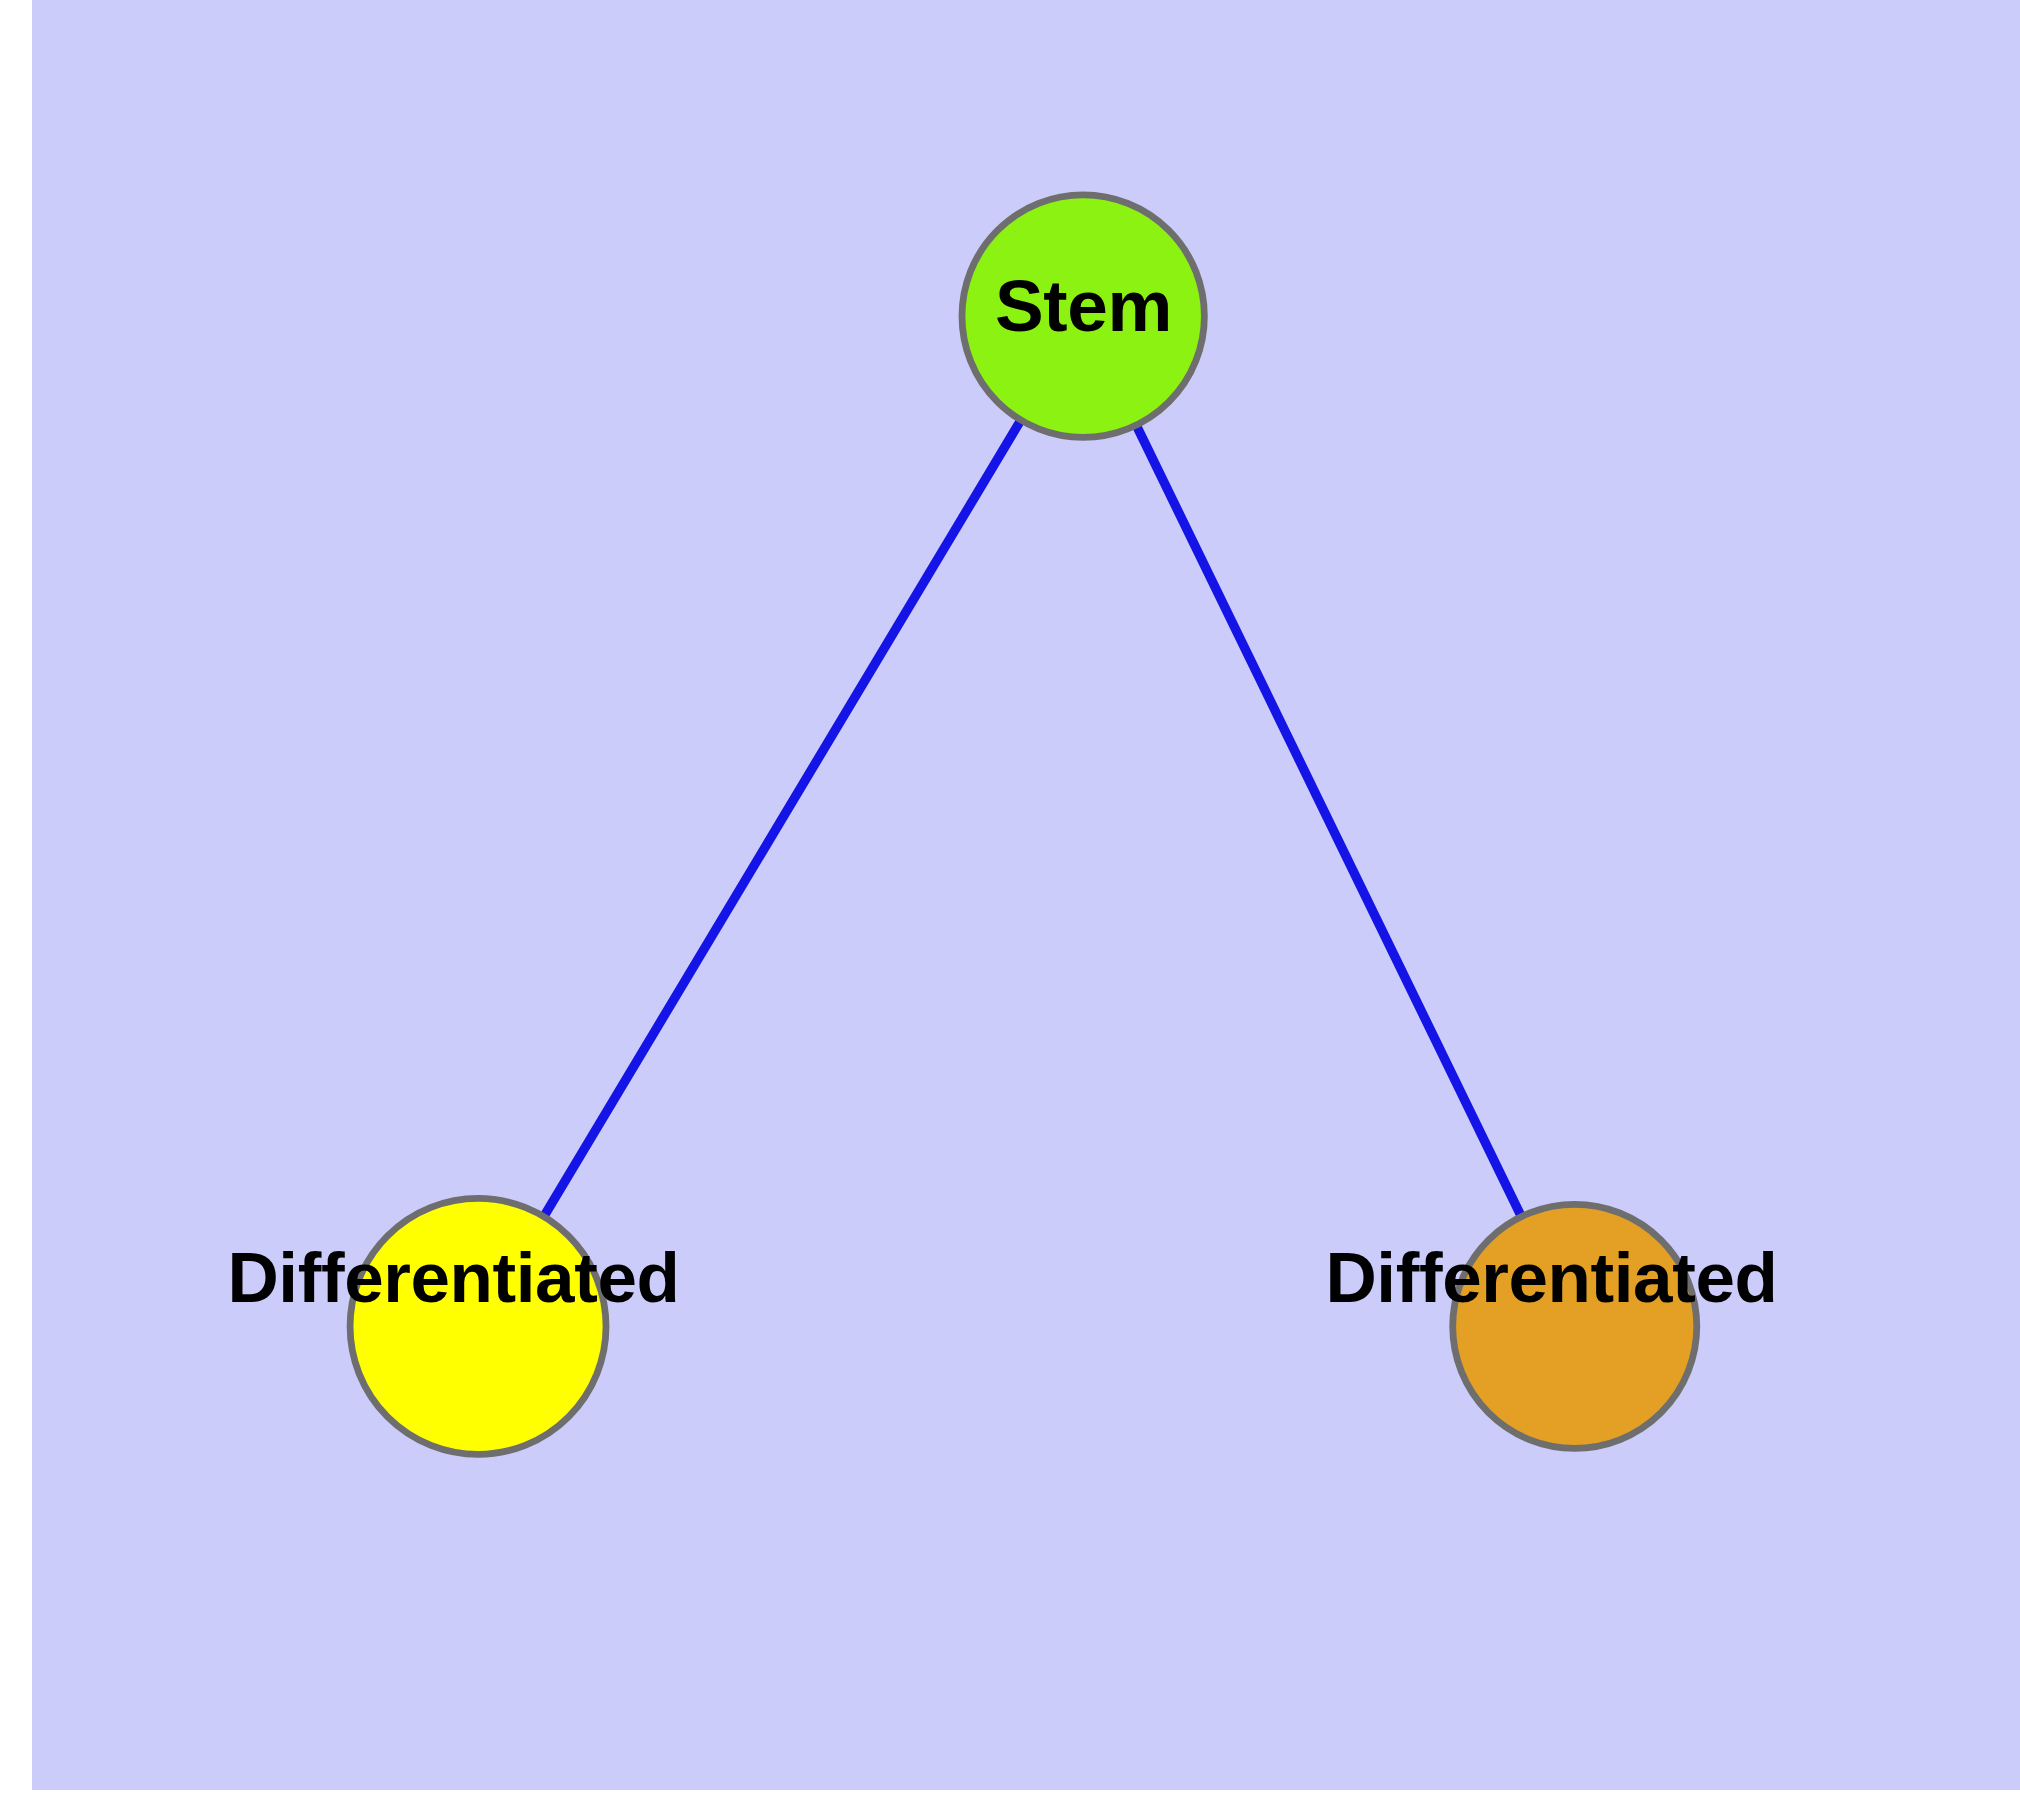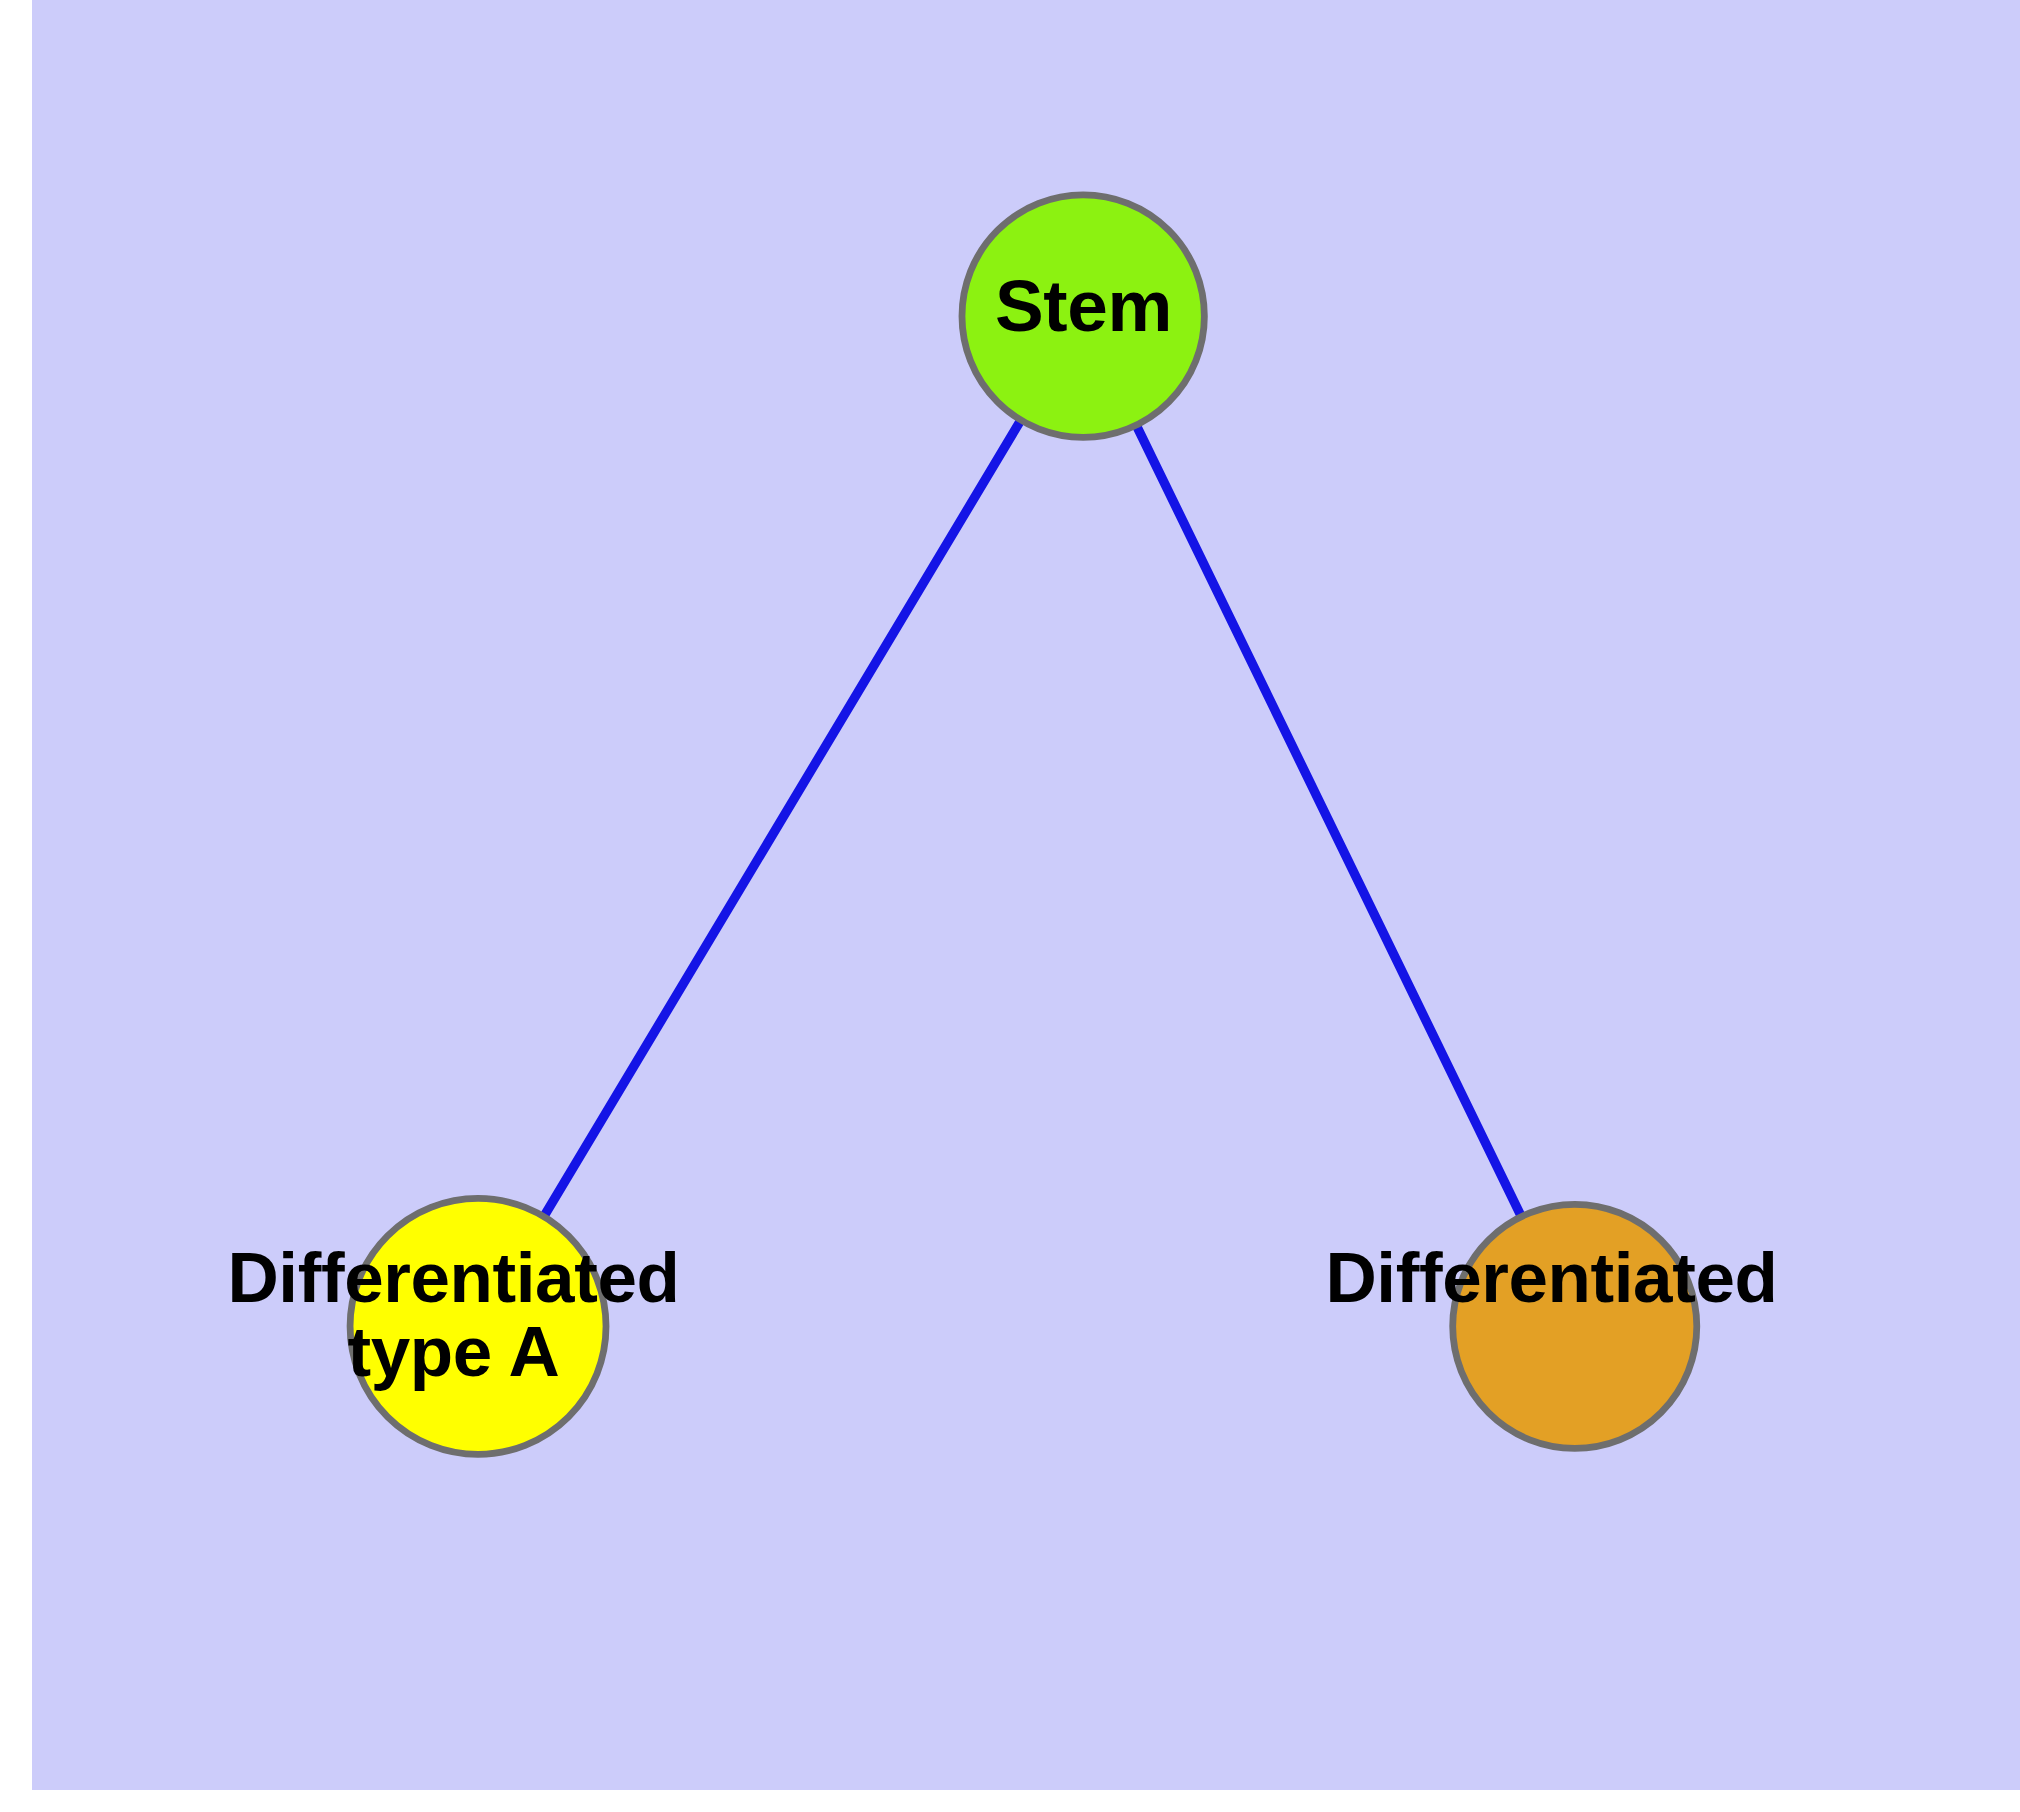--- a/index.html
+++ b/index.html
@@ -74,18 +74,18 @@
     </g>
     <g>
       <circle cx="1240" cy="373" r="143" fill="#8cf211" stroke="#6e6e6e" stroke-width="8"></circle>
       <circle cx="526" cy="1565" r="151" fill="#ffff00" stroke="#6e6e6e" stroke-width="8"></circle>
       <circle cx="1820" cy="1565" r="144" fill="#e3a025" stroke="#6e6e6e" stroke-width="8"></circle>
     </g>
   </svg>
 
   <div class="node-label" id="label-stem">Stem</div>
 
-  <div class="node-label" id="label-type-a"><span>Differentiated</span><br><span>type A</span></div>
+  <div class="node-label" id="label-type-a"><span>Differentiated</span><br></div>
 
   <div class="node-label" id="label-type-b"><span>Differentiated</span><br></div>
 
 </div>
 
 
 </body></html>

